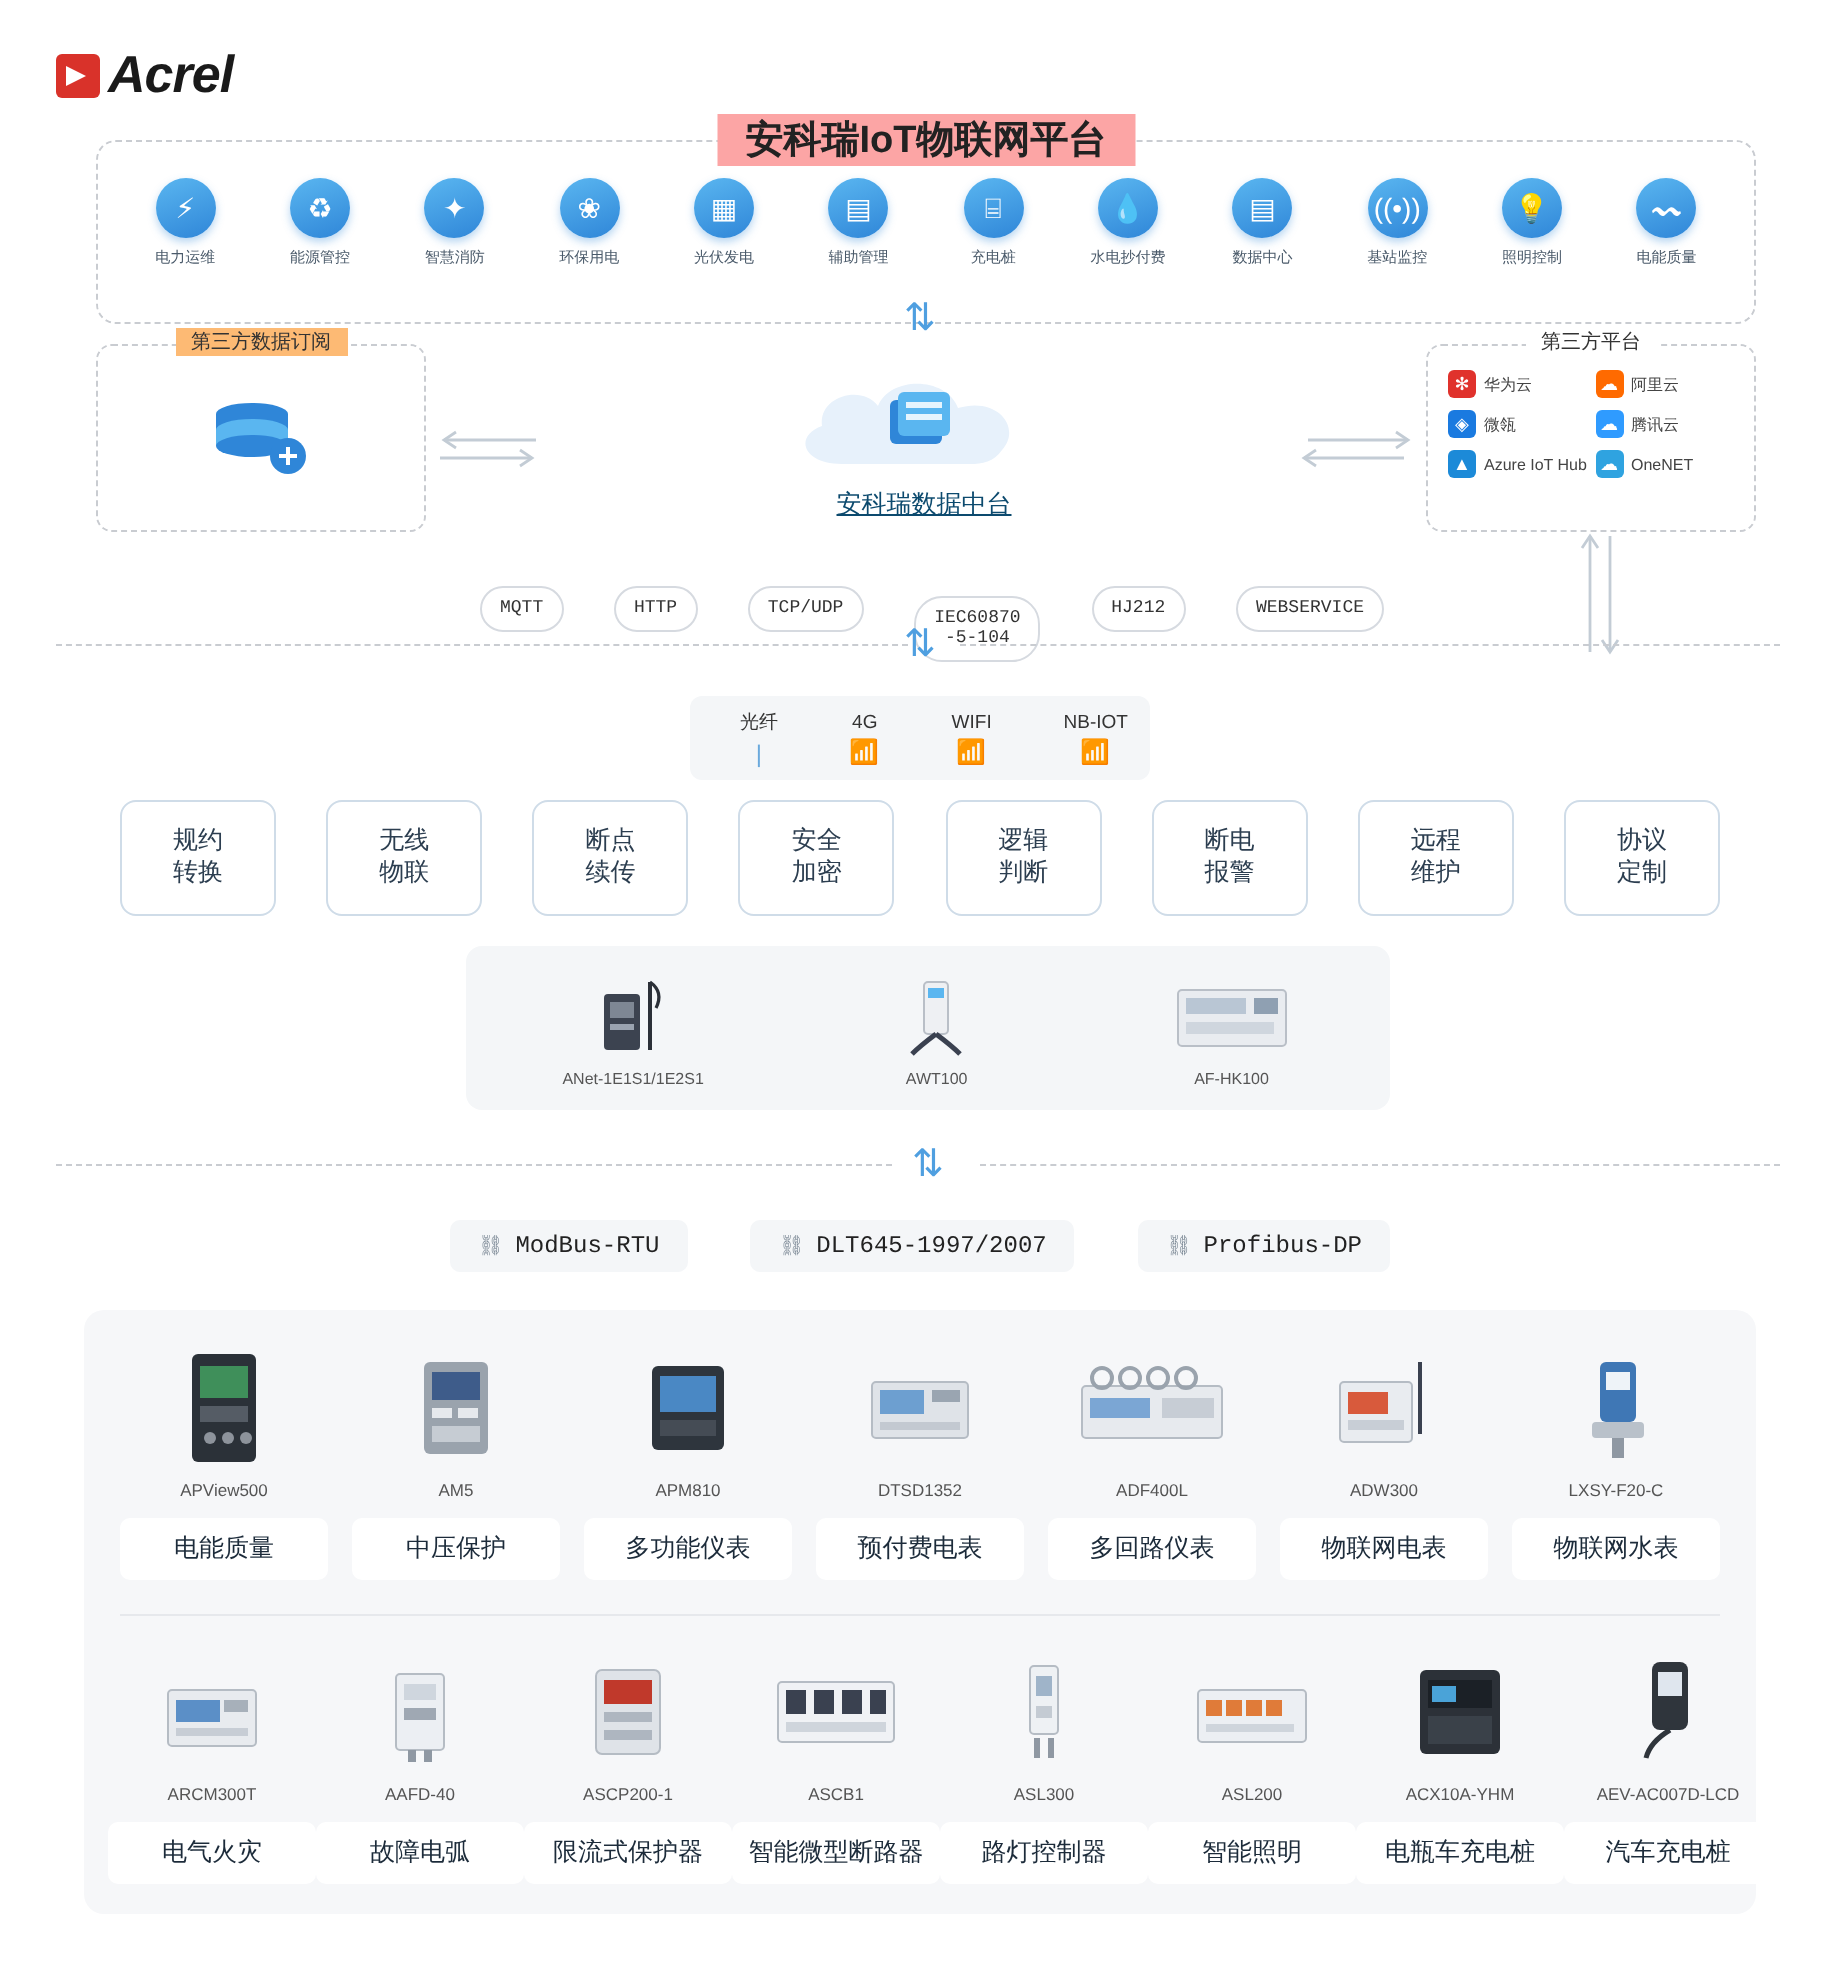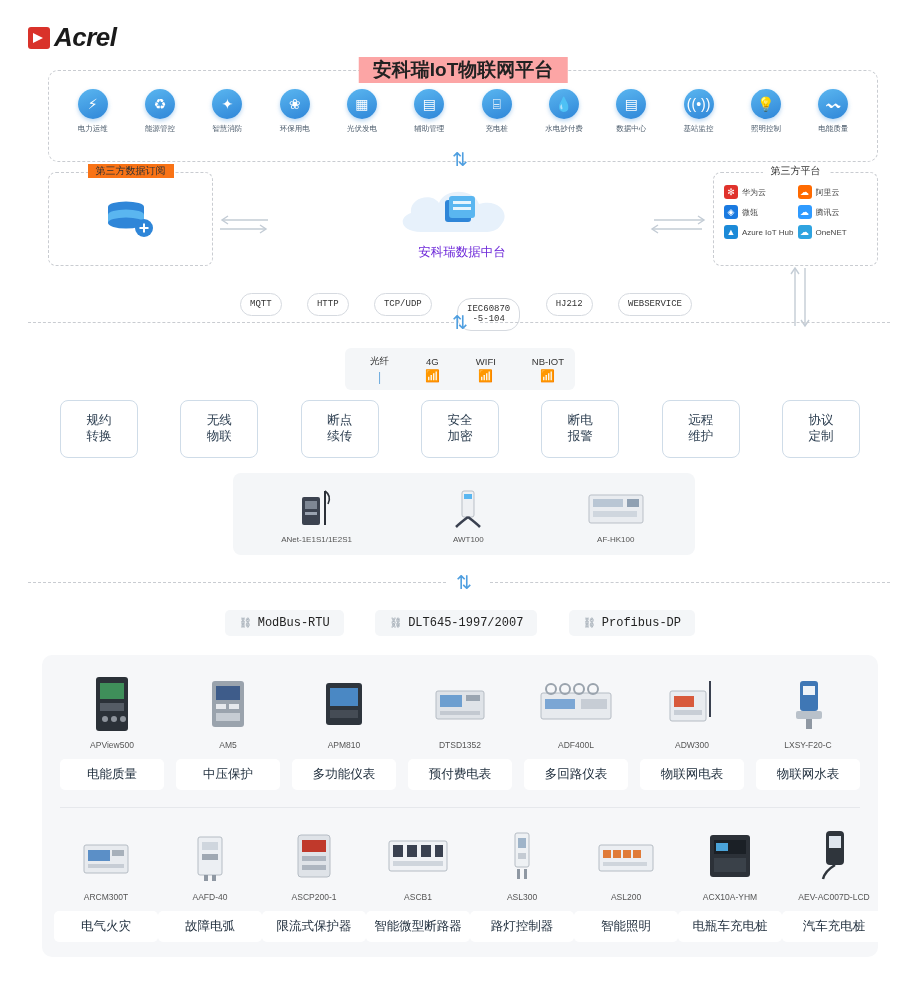--- a/index.html
+++ b/index.html
@@ -53,21 +53,21 @@
     position:absolute;font-size:19px;color:#4f9fe0;line-height:1;
   }
 
   
   .box-sub{
     position:absolute;left:48px;top:172px;width:163px;height:92px;
     border:1px dashed #c9ccd1;border-radius:8px;
   }
   .box-sub .ttl{
     position:absolute;left:50%;top:-9px;transform:translateX(-50%);
-    background:#f97316;padding:0 8px;font-size:10px;color:#333;white-space:nowrap;
+    background:#fdba74;padding:0 8px;font-size:10px;color:#333;white-space:nowrap;
   }
   .db-icon{
     position:absolute;left:50%;top:50%;transform:translate(-50%,-50%);
     width:58px;height:44px;
   }
   .box-3rd{
     position:absolute;left:713px;top:172px;width:163px;height:92px;
     border:1px dashed #c9ccd1;border-radius:8px;
   }
   .box-3rd .ttl{
@@ -81,21 +81,21 @@
   .cloudgrid .c{display:flex;align-items:center;gap:4px;font-size:8px;color:#444;}
   .cloudgrid .c .g{width:14px;height:14px;border-radius:3px;display:flex;align-items:center;justify-content:center;font-size:9px;color:#fff;}
 
   .cloud-center{
     position:absolute;left:382px;top:180px;width:160px;height:86px;
     display:flex;flex-direction:column;align-items:center;
   }
   .cloud-shape{
     position:relative;width:150px;height:62px;
   }
-  .cloud-label{font-size:12.5px;color:#6d28d9;margin-top:2px;}
+  .cloud-label{font-size:12.5px;color:#0c4a6e;margin-top:2px;text-decoration:underline;}
 
   .harrow{position:absolute;height:10px;color:#b9c2cb;font-size:12px;}
 
   
   .pills{
     position:absolute;left:240px;top:278px;width:452px;
     display:flex;justify-content:space-between;align-items:center;
   }
   .pill{
     border:1px solid #d6dae0;border-radius:14px;background:#fff;
@@ -361,20 +361,24 @@
   </div>
   <div class="feat">
     <span>断点</span>
     <span>续传</span>
   </div>
   <div class="feat">
     <span>安全</span>
     <span>加密</span>
   </div>
   <div class="feat">
+    <span>逻辑</span>
+    <span>判断</span>
+  </div>
+  <div class="feat">
     <span>断电</span>
     <span>报警</span>
   </div>
   <div class="feat">
     <span>远程</span>
     <span>维护</span>
   </div>
   <div class="feat">
     <span>协议</span>
     <span>定制</span>

